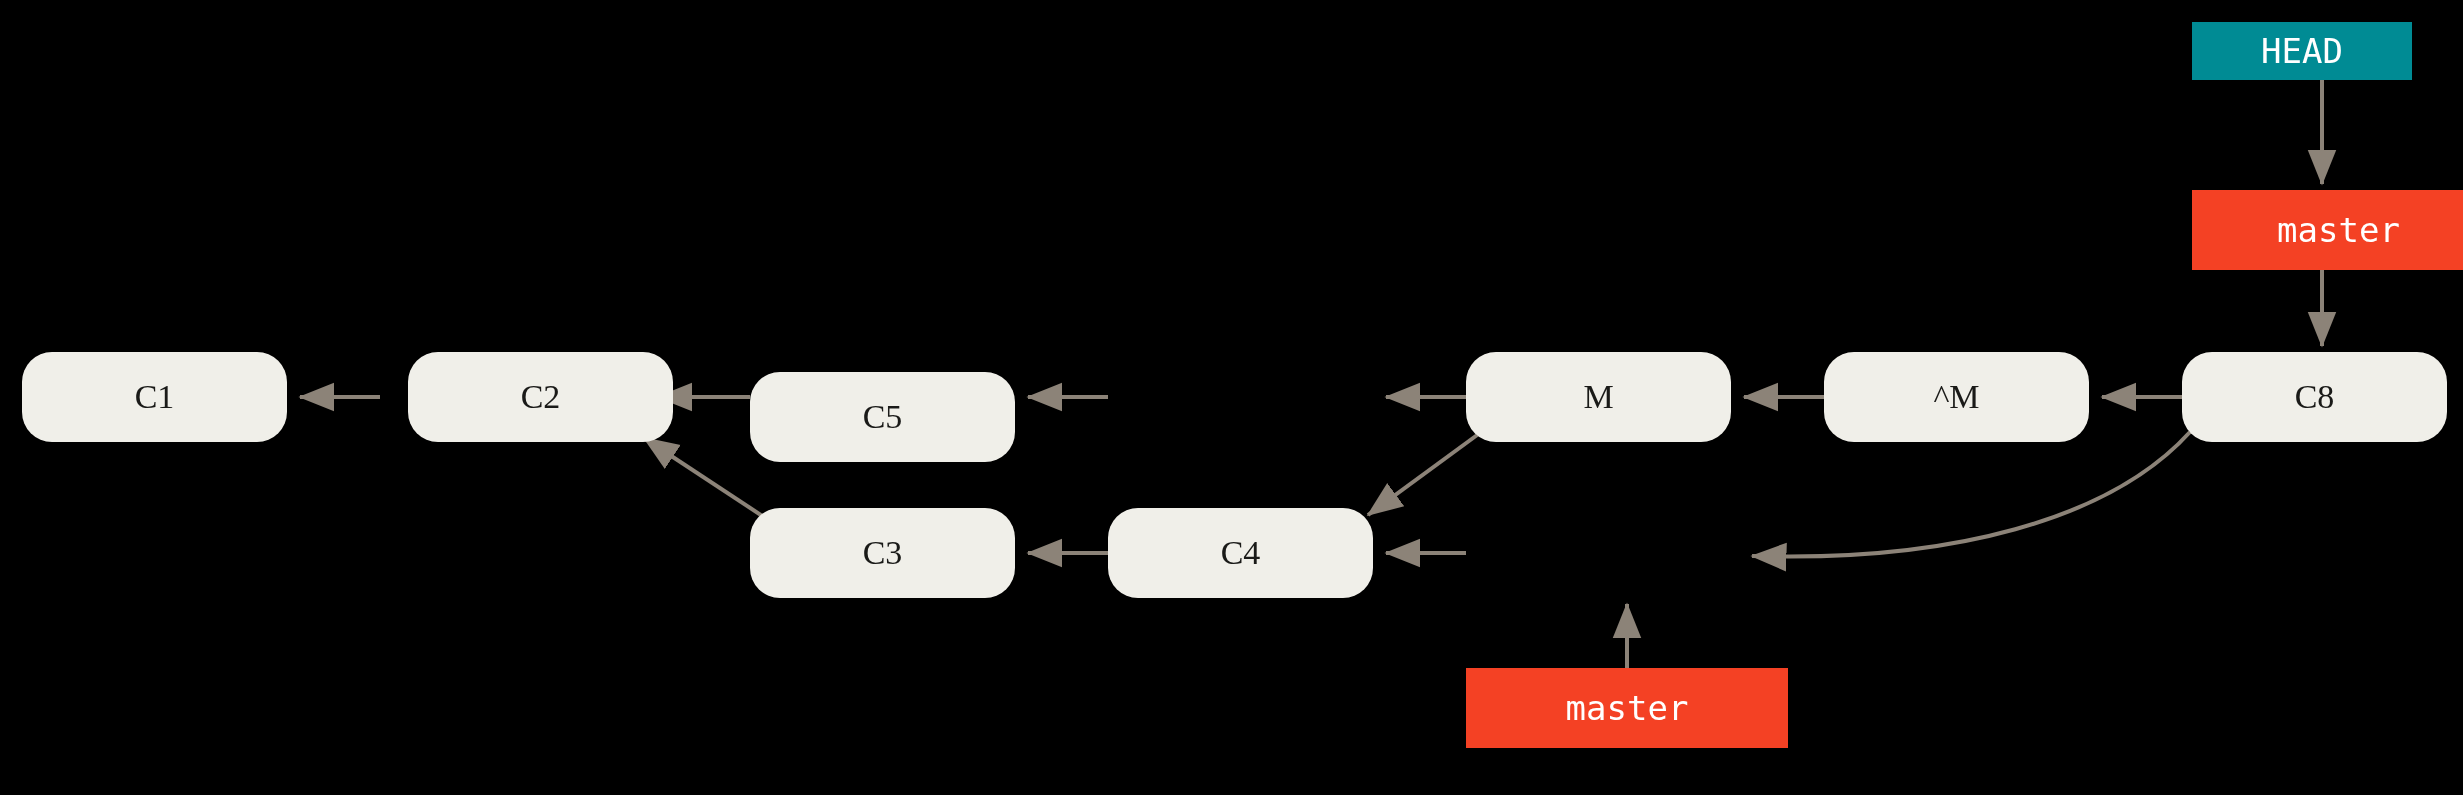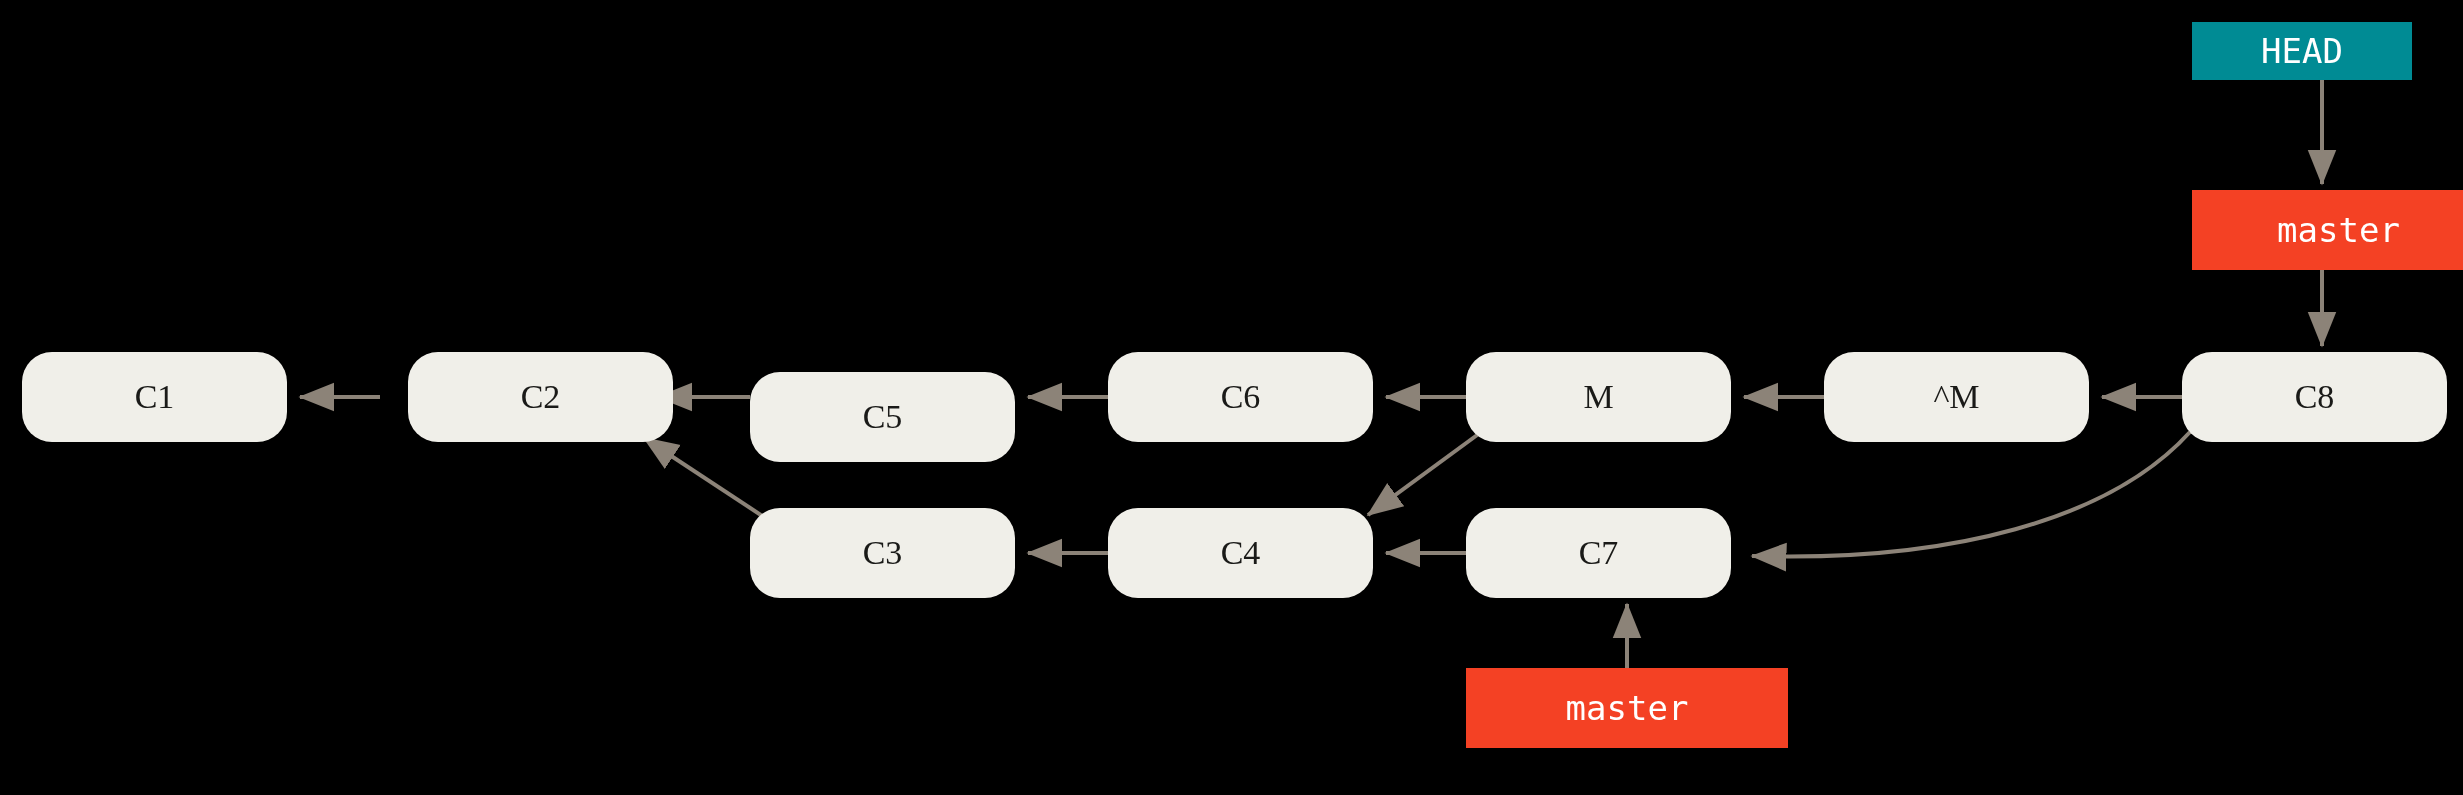--- a/index.html
+++ b/index.html
@@ -76,26 +76,24 @@
     <path d="M 2190 432 C 2110 520, 1950 562, 1752 556" fill="none" stroke="#8C8378" stroke-width="4" marker-end="url(#ah)"></path>
 
     <line x1="2322" y1="80" x2="2322" y2="184" stroke="#8C8378" stroke-width="4" marker-end="url(#ah)"></line>
     <line x1="2322" y1="270" x2="2322" y2="346" stroke="#8C8378" stroke-width="4" marker-end="url(#ah)"></line>
     <line x1="1627" y1="668" x2="1627" y2="604" stroke="#8C8378" stroke-width="4" marker-end="url(#ah)"></line>
   </svg>
 
   <div class="commit" style="left:22px;  top:352px; width:265px; height:90px;">C1</div>
   <div class="commit" style="left:360px; top:352px; width:265px; height:90px;margin-left:48px;">C2</div>
   <div class="commit" style="left:750px; top:372px; width:265px; height:90px;">C5</div>
-  <div class="commit" style="left:1108px;top:352px; width:265px; height:90px;">C6</div>
   <div class="commit" style="left:1466px;top:352px; width:265px; height:90px;">M</div>
   <div class="commit" style="left:1824px;top:352px; width:265px; height:90px;">^M</div>
   <div class="commit" style="left:2182px;top:352px; width:265px; height:90px;">C8</div>
 
   <div class="commit" style="left:750px; top:508px; width:265px; height:90px;">C3</div>
   <div class="commit" style="left:1108px;top:508px; width:265px; height:90px;">C4</div>
-  <div class="commit" style="left:1466px;top:508px; width:265px; height:90px;">C7</div>
 
   <div class="reflabel" style="left:2192px; top:22px;  width:220px; height:58px; background:#008B94;">HEAD</div>
   <div class="reflabel" style="left:2192px; top:190px; width:293px; height:80px; background:#F44124;">master</div>
   <div class="reflabel" style="left:1466px; top:668px; width:322px; height:80px; background:#F44124;">master</div>
 
 </div>
 
 </body></html>

